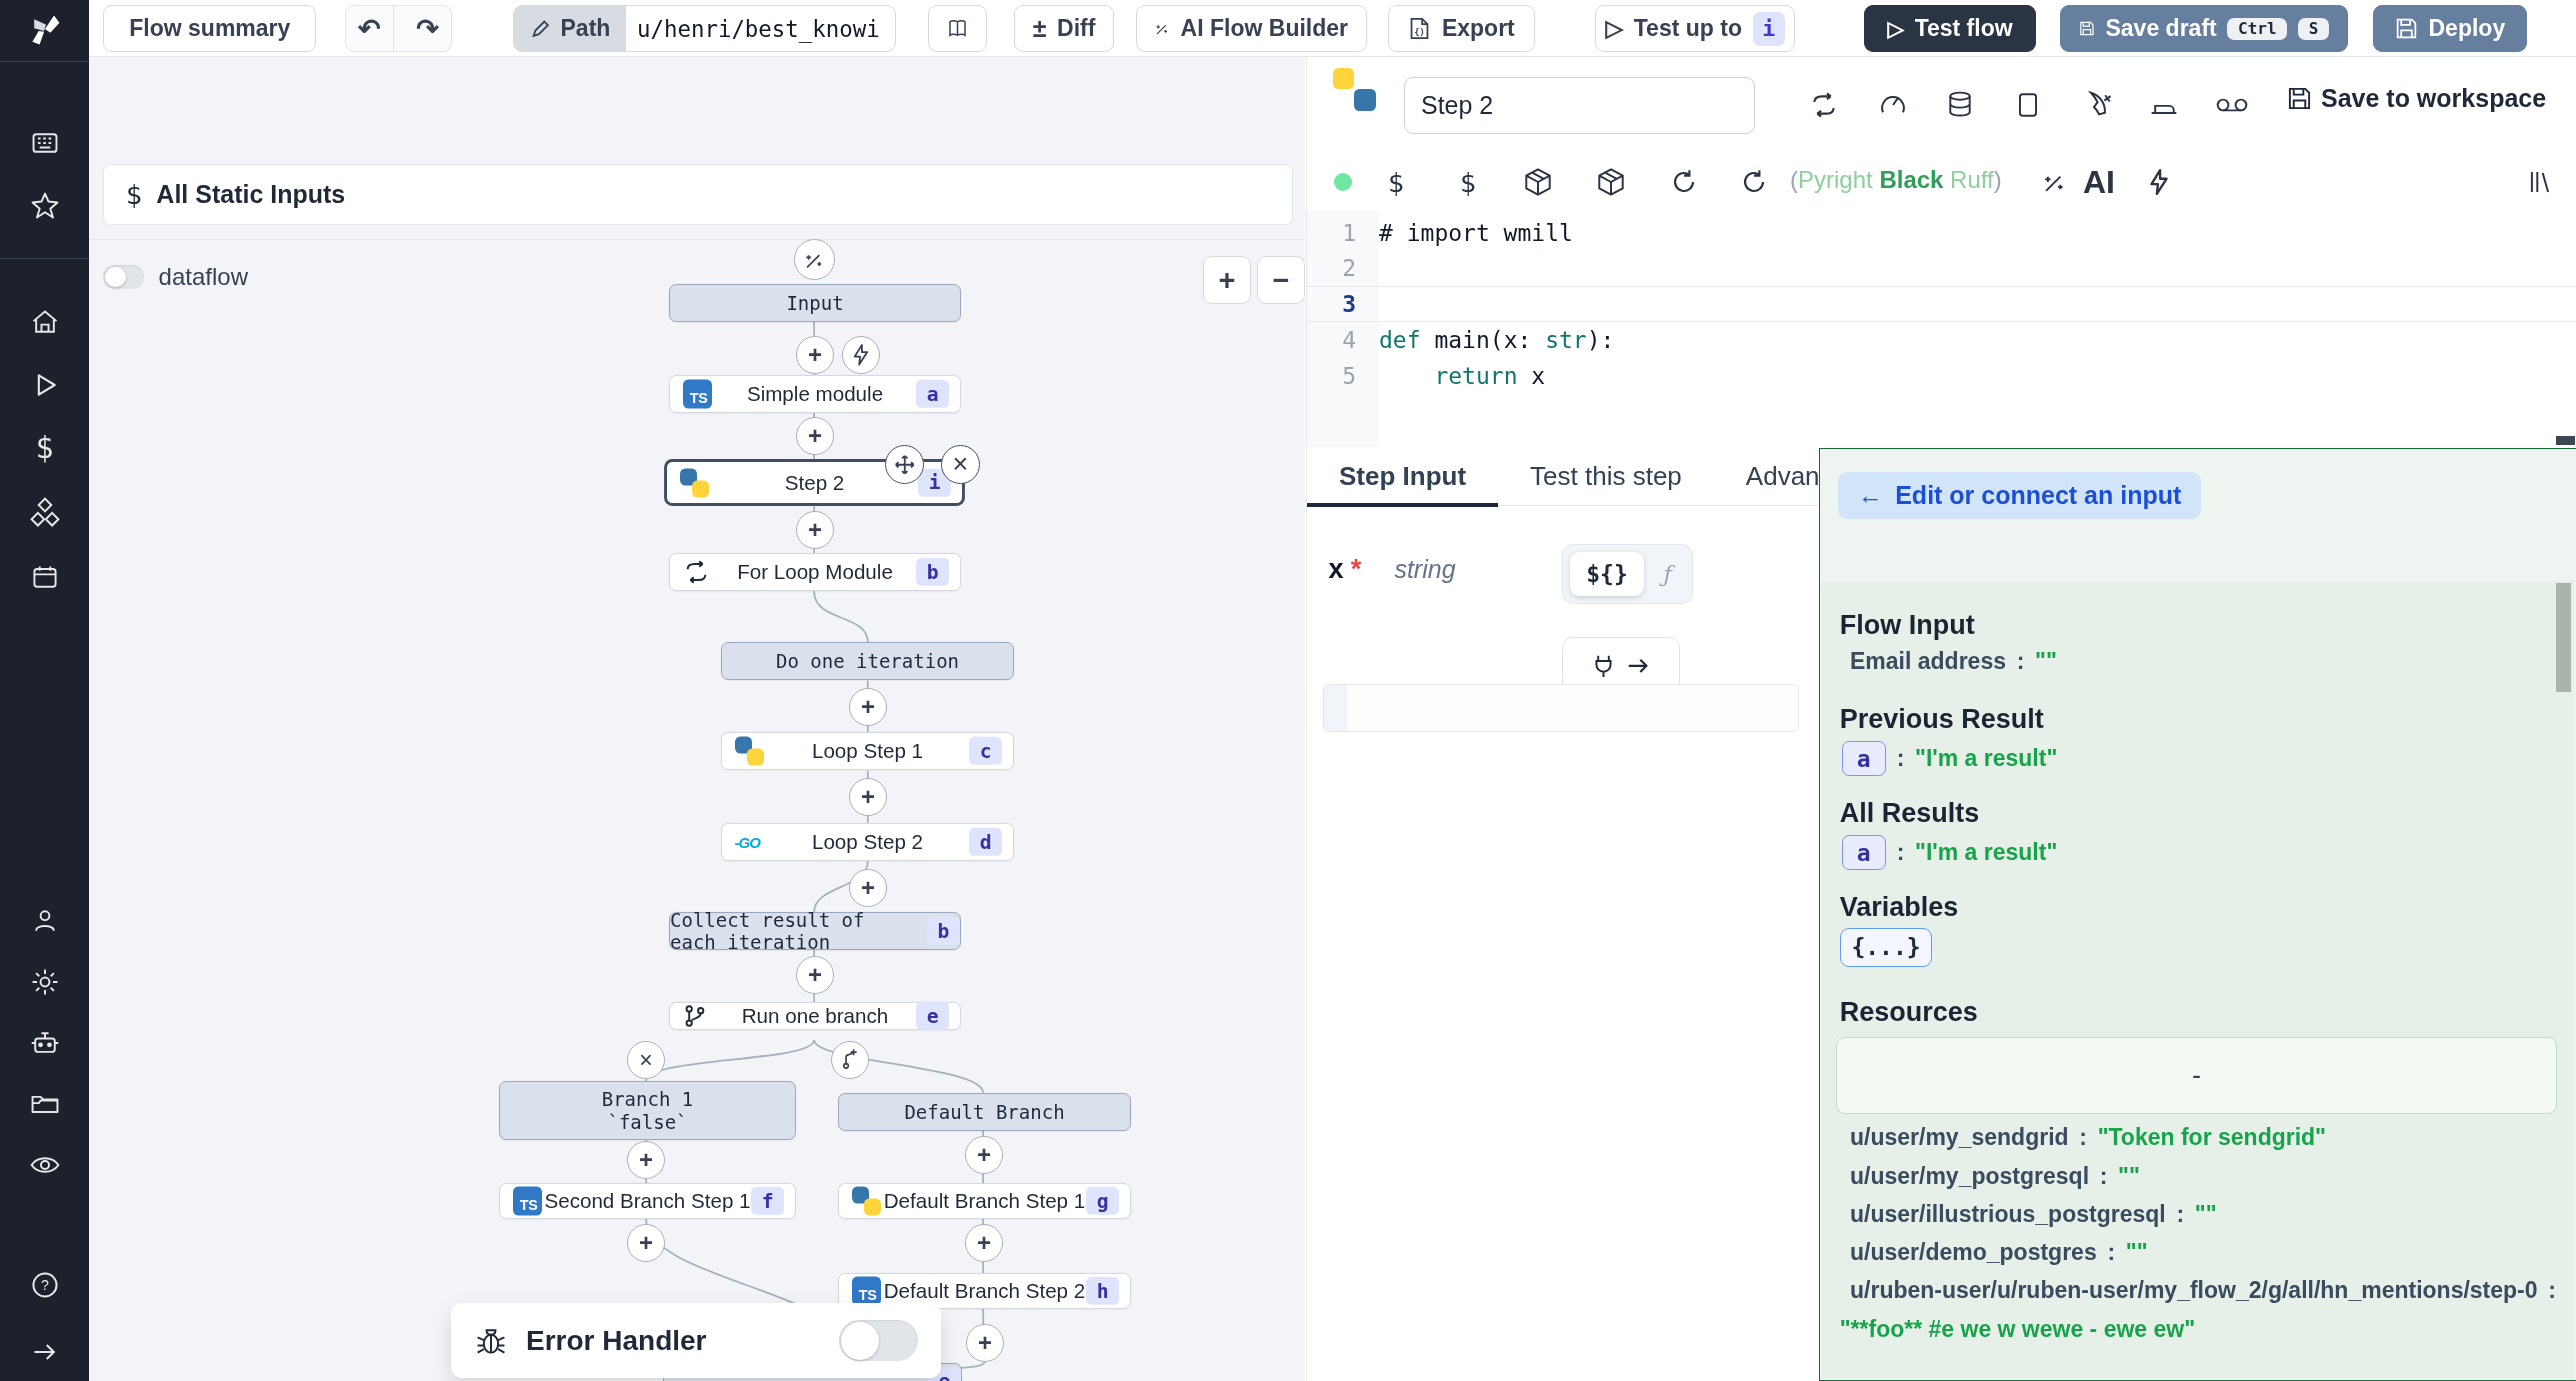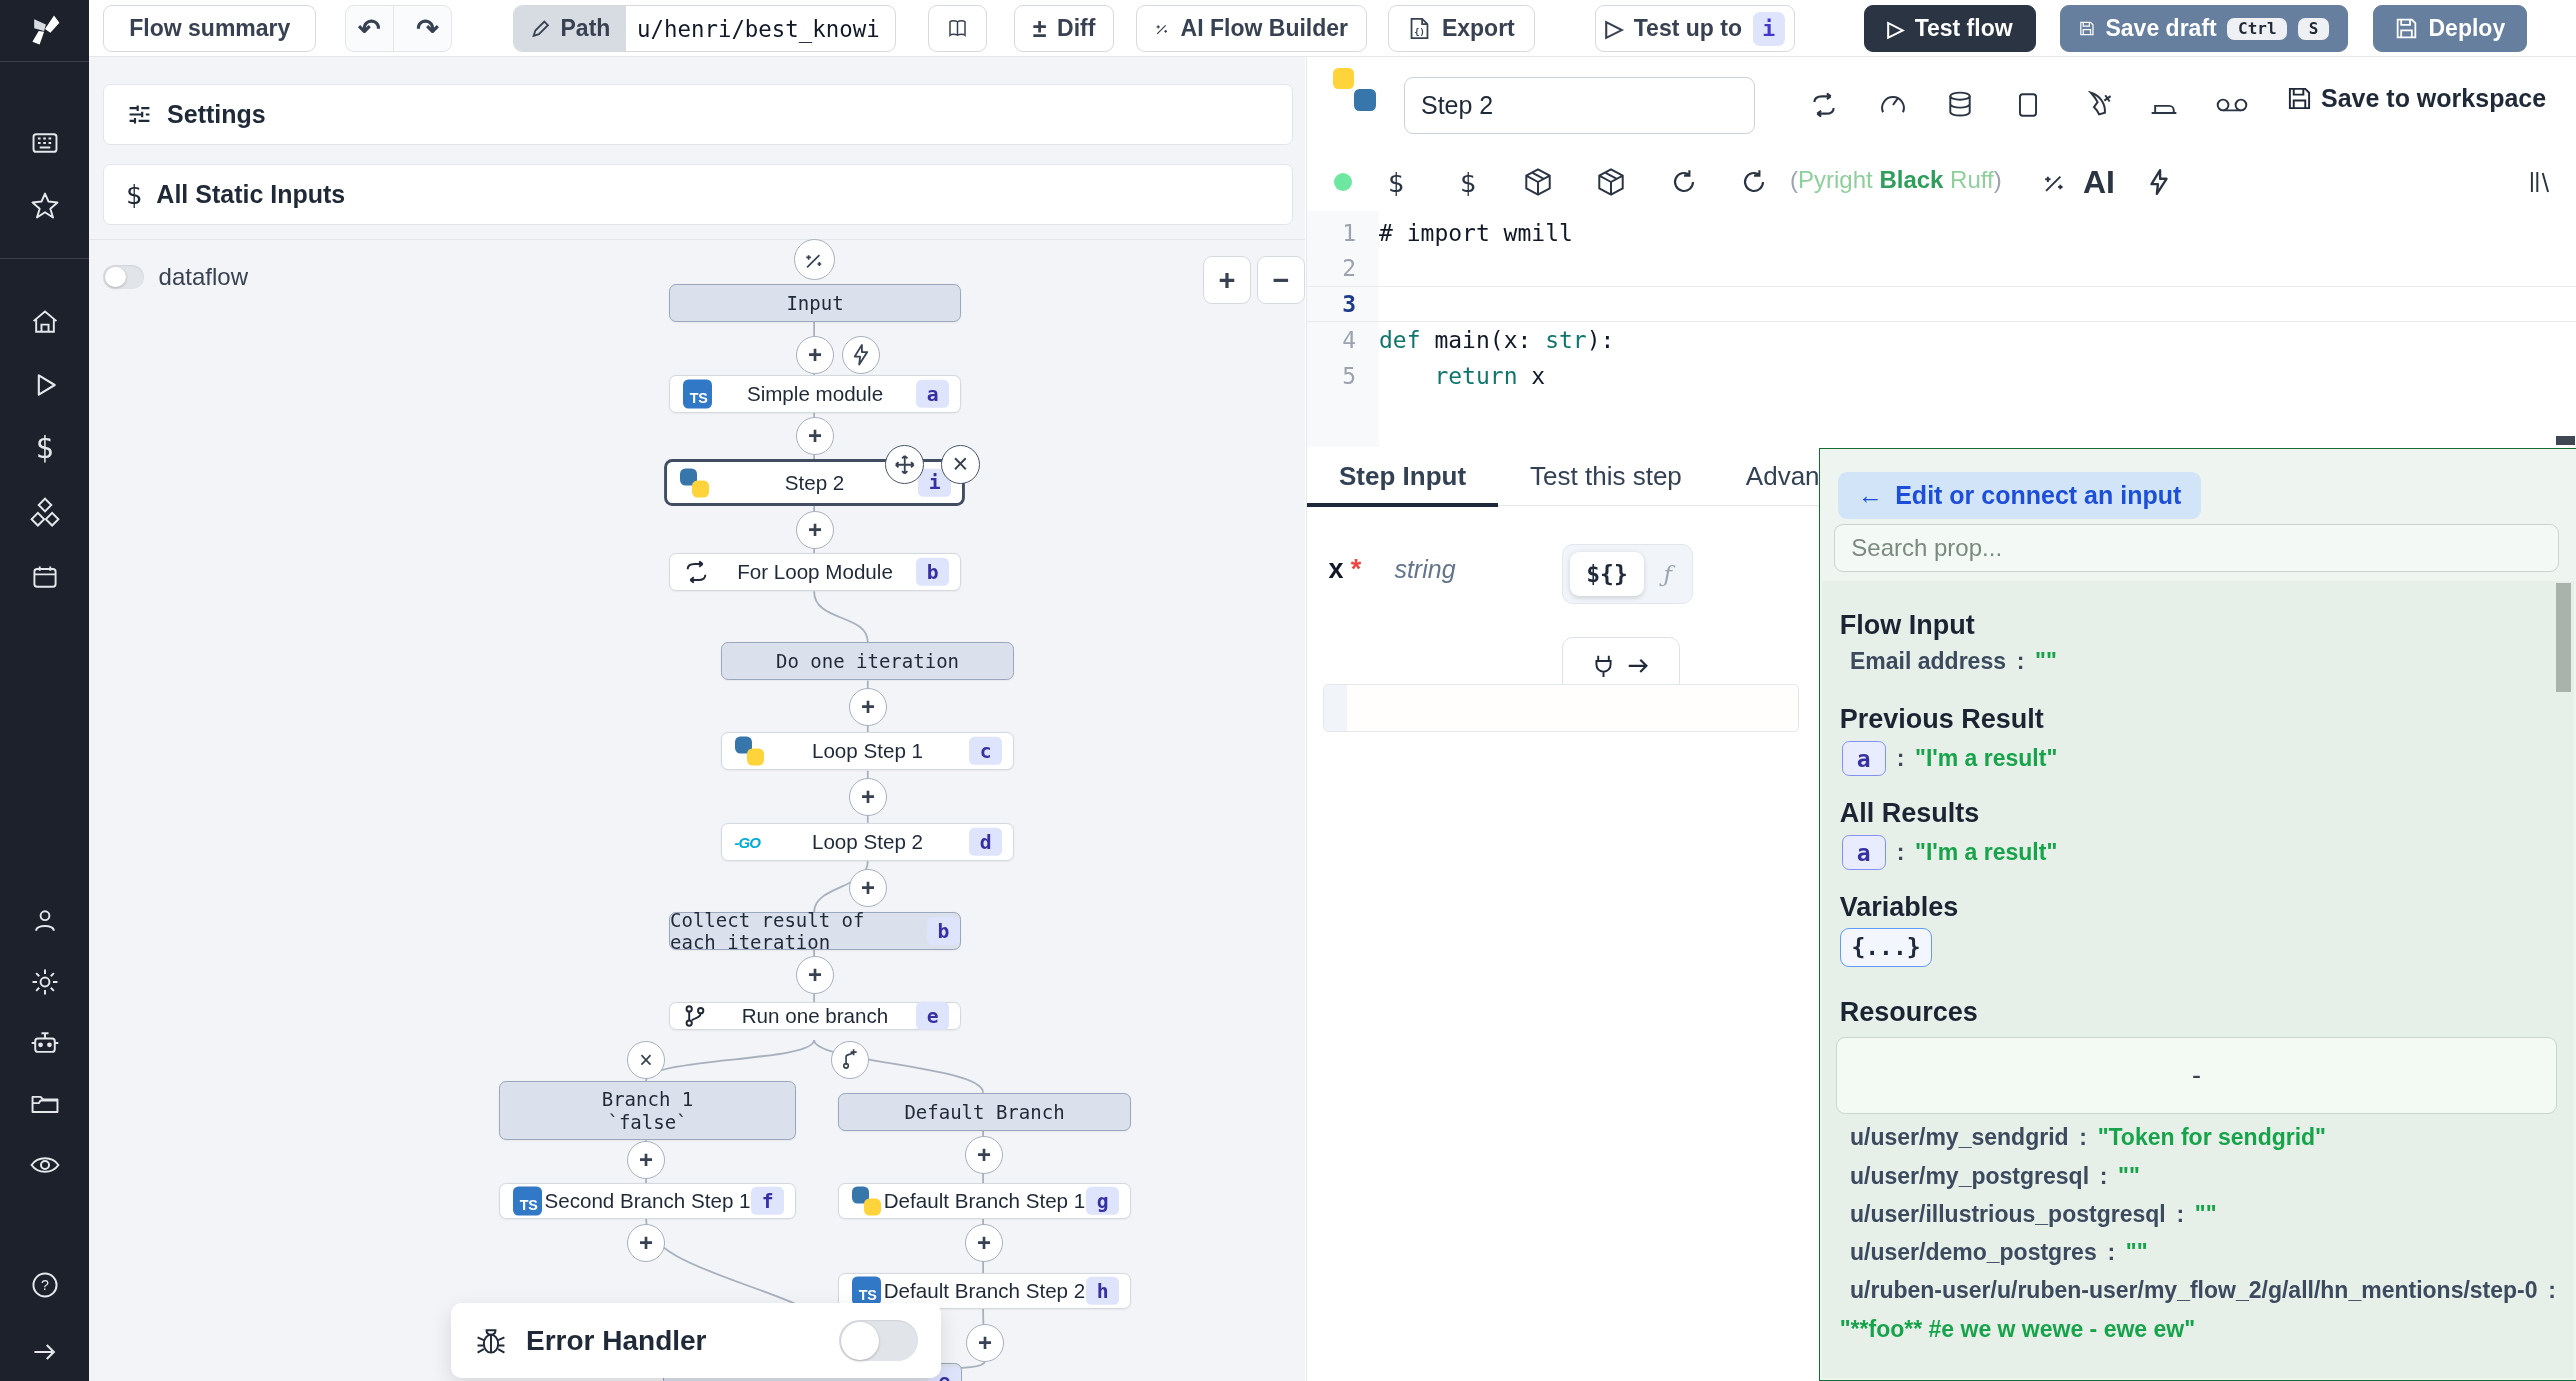--- a/index.html
+++ b/index.html
@@ -317,26 +317,20 @@
   <button class="tb tb-slate" style="left:2284px; width:154px; justify-content:center">
     <svg width="23" height="23" viewBox="0 0 26 26" stroke="#fff" stroke-width="2" fill="none">
       <path d="M3 3 h16 l4 4 v16 h-20 z M7 3 v6 h10 v-6 M7 23 v-8 h12 v8"></path>
     </svg>
     <span>Deploy</span>
   </button>
 </header>
 
 <main id="canvas" class="abs">
 
-  <div class="card" style="top:27px">
-    <svg width="27" height="27" viewBox="0 0 30 30" stroke="#1f2937" stroke-width="2.4" fill="none">
-      <path d="M4 8 h9 M17 8 h9 M4 15 h14 M22 15 h4 M4 22 h6 M14 22 h12 M13 5 v6 M18 12 v6 M10 19 v6"></path>
-    </svg>
-    <span>Settings</span>
-  </div>
 
   <div class="card" style="top:107px">
     <span class="mono" style="font-size:27px; font-weight:400">$</span>
     <span>All Static Inputs</span>
   </div>
   <div id="canvas-sep"></div>
 
   <div class="abs" style="left:14.3px; top:206px; display:flex; align-items:center; gap:14.3px">
     <div class="toggle" style="width:41px; height:24px">
       <div class="knob" style="width:20.6px; height:20.6px"></div>
@@ -692,21 +686,20 @@
   <div id="arg-field">
       <div class="gut"></div>
     </div>
 
   
   <div id="connect">
     <div id="edit-pill">
       <span>←</span>
       <span>Edit or connect an input</span>
     </div>
-    <input id="prop-search" placeholder="Search prop..." style="">
     <div id="connect-content"></div>
     <div id="green-scroll"></div>
 
     <div class="sec-h" style="top:161px">Flow Input</div>
     <div class="kv" style="top:199px">
       <span>Email address</span>
         <span>:</span>
       <span class="val">""</span>
     </div>
 

